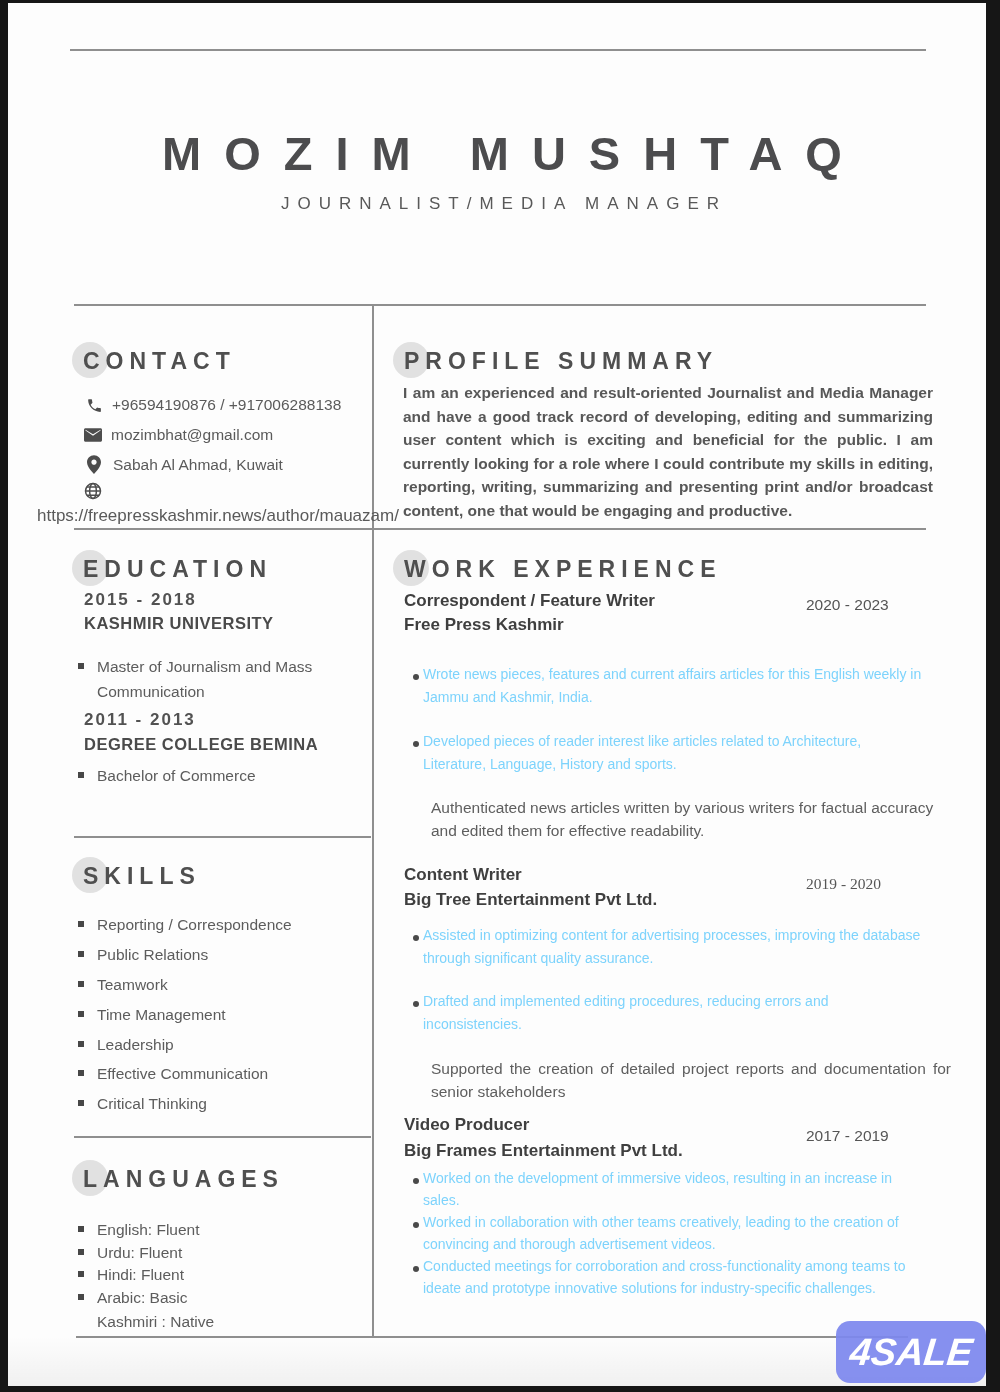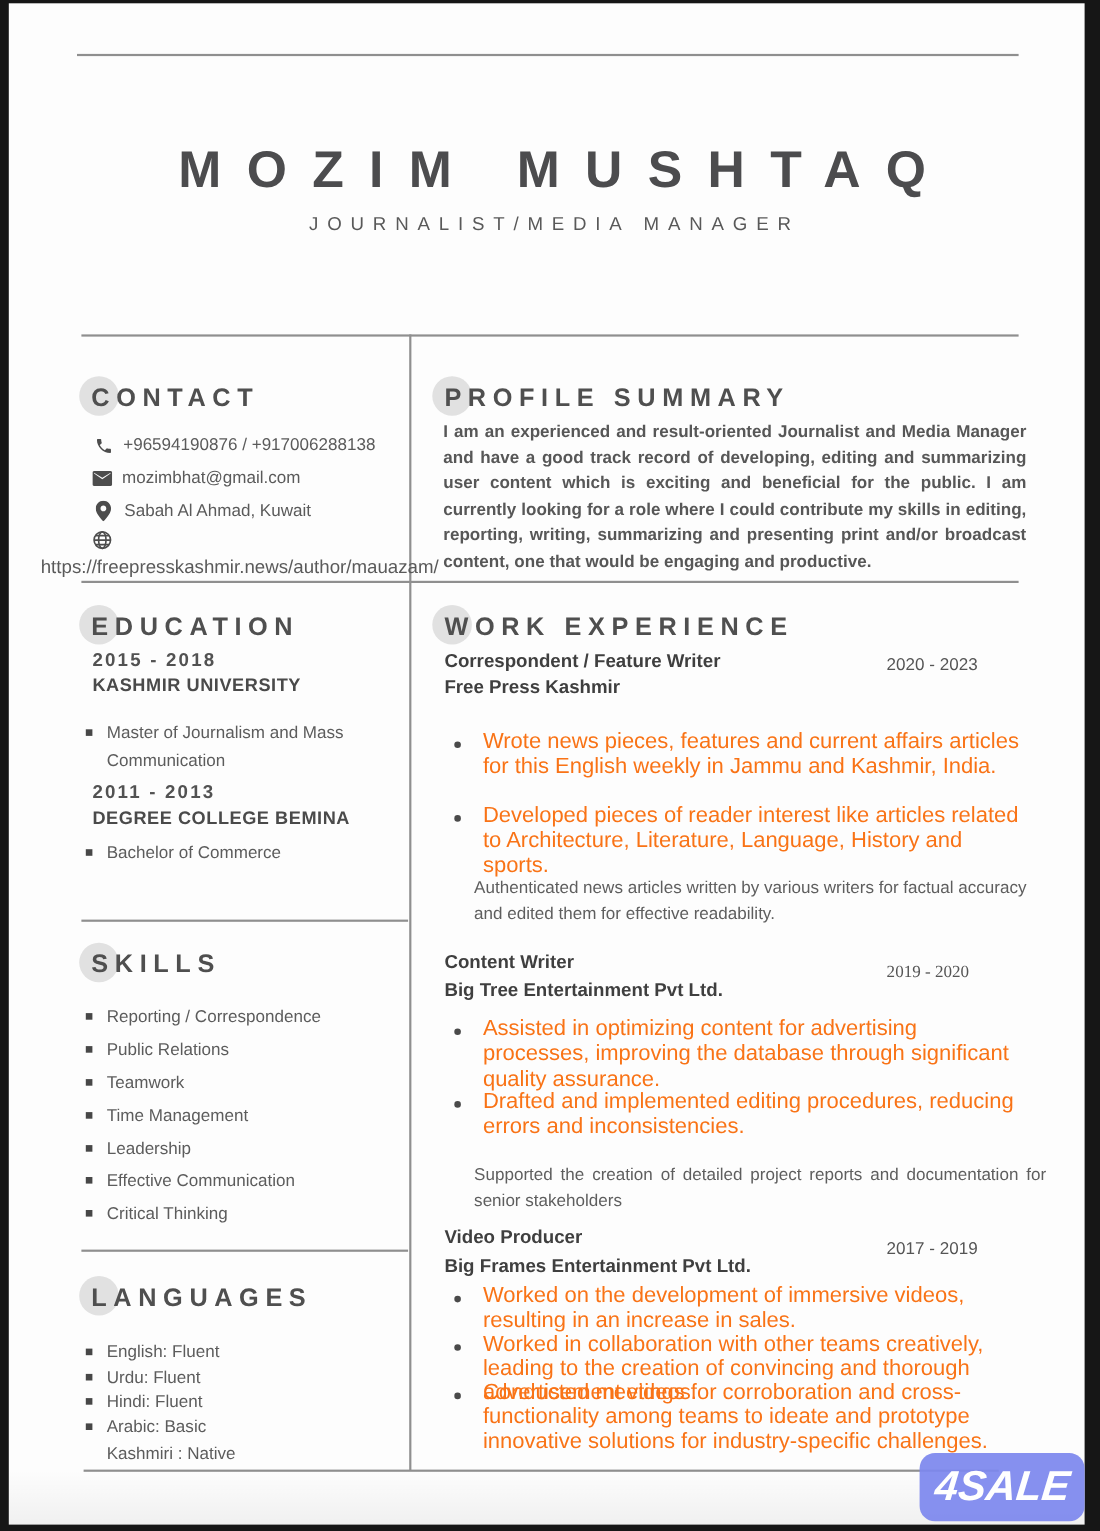--- a/index.html
+++ b/index.html
@@ -56,21 +56,21 @@
   .sq-item{position:absolute;display:flex;align-items:flex-start;gap:13px;font-size:15.5px;color:#5c5c5c;line-height:25px;}
   .sq-item .sq{flex:0 0 auto;width:6px;height:6px;background:#474747;margin-top:9px;}
   .sq-item.no-bullet{padding-left:19px;}
 
   .para{
     position:absolute;font-size:15.5px;line-height:23.5px;color:#575757;
     text-align:justify;font-weight:600;
   }
   .job-title{position:absolute;font-size:17px;font-weight:700;color:#3f3f3f;white-space:nowrap;line-height:25px;}
   .job-date{position:absolute;font-size:15.5px;color:#555;white-space:nowrap;}
-  .xp-bullet{position:absolute;display:flex;gap:20px;font-size:20px;line-height:23px;color:#f97316;}
+  .xp-bullet{position:absolute;display:flex;gap:4px;font-size:14px;line-height:23px;color:#7dd3fc;}
   .xp-bullet .rd{flex:0 0 auto;width:6px;height:6px;border-radius:50%;background:#4a4a4a;margin-top:11px;}
   .xp-note{position:absolute;font-size:15.5px;line-height:23px;color:#5e5e5e;padding-left:18px;}
   .xp-note.justify{text-align:justify;}
 
   .watermark{
     position:absolute;left:836px;top:1321px;width:150px;height:62px;
     border-radius:14px;display:flex;align-items:center;justify-content:center;
     z-index:5;
   }
   .watermark span{

